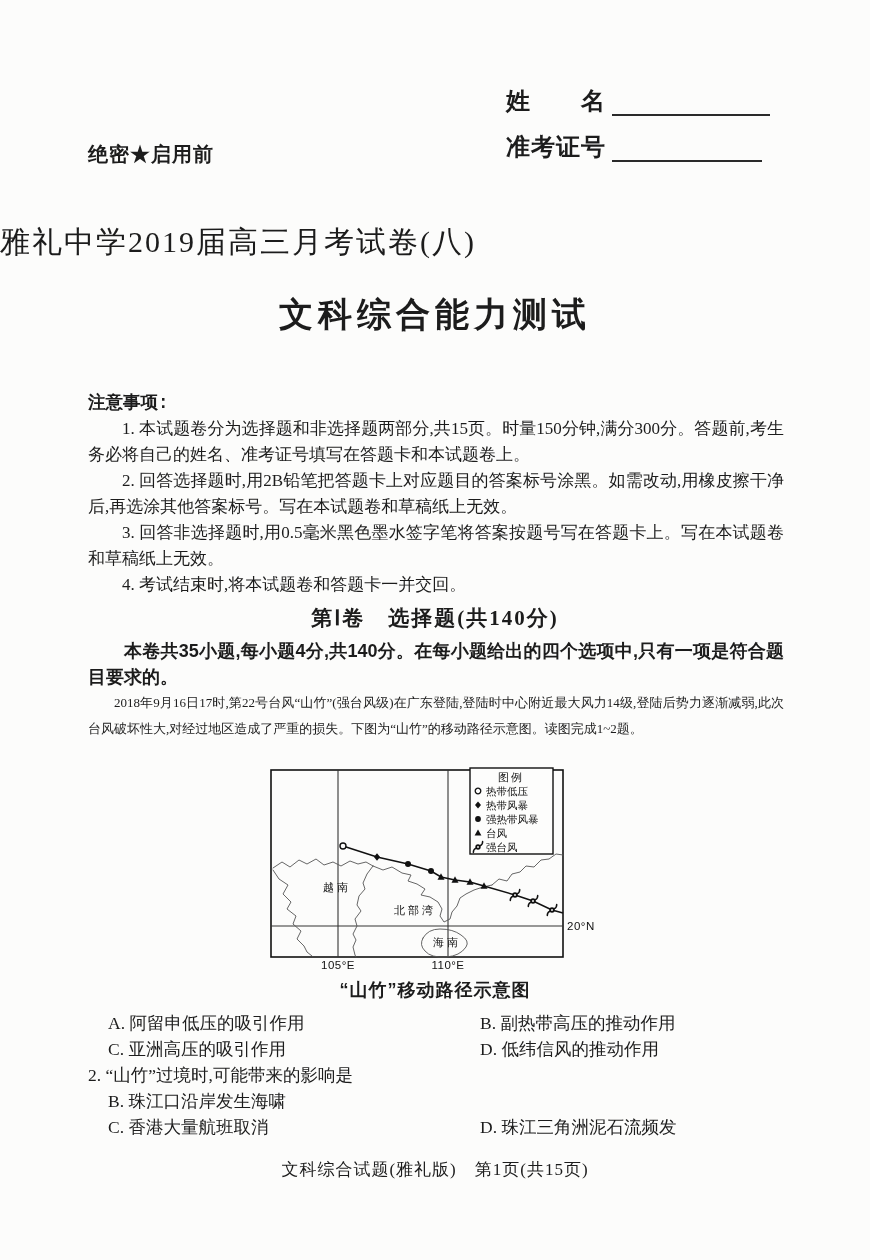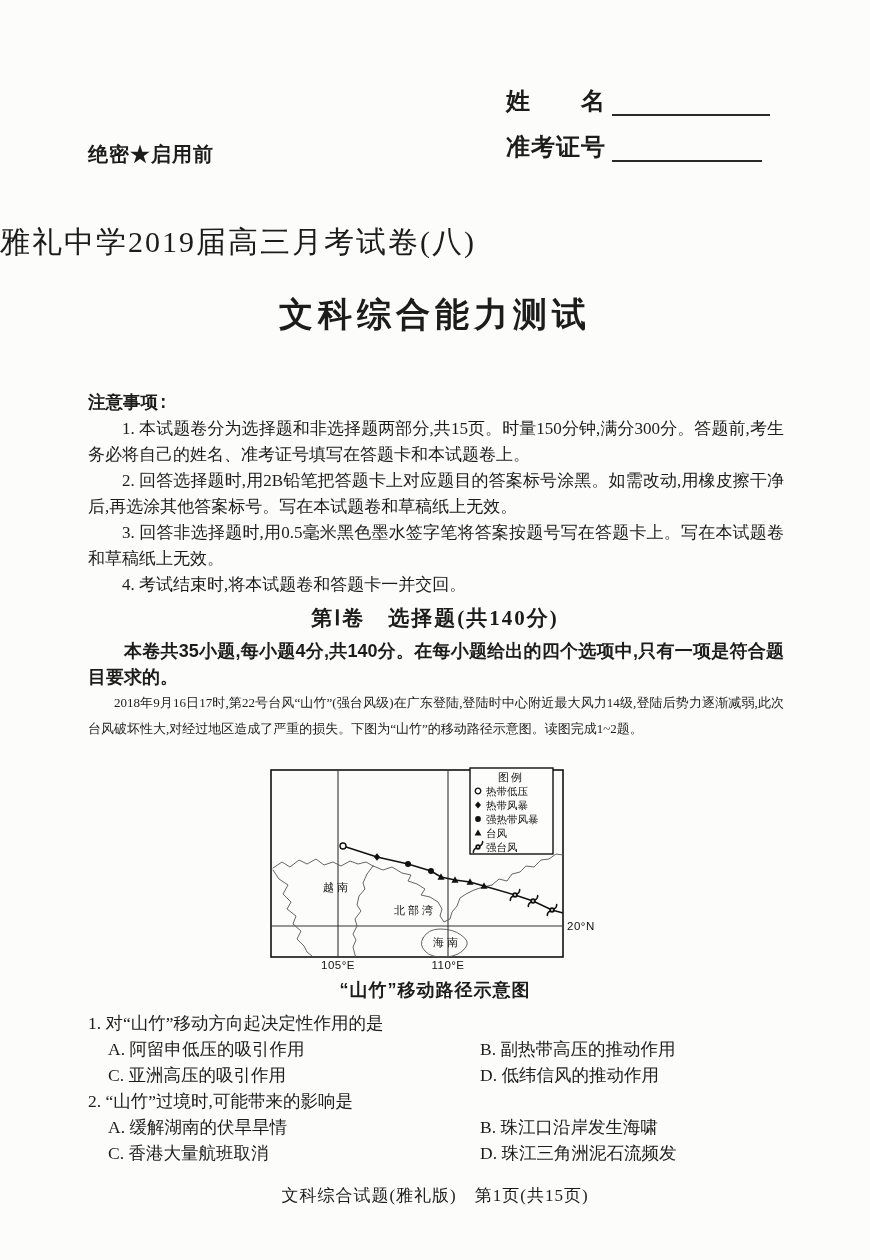--- a/index.html
+++ b/index.html
@@ -192,32 +192,30 @@
 
       <text class="axis" x="73" y="203" text-anchor="middle">105°E</text>
       <text class="axis" x="183" y="203" text-anchor="middle">110°E</text>
       <text class="axis" x="302" y="164">20°N</text>
     </svg>
   </div>
 
   <div class="caption">“山竹”移动路径示意图</div>
 
   <div class="questions">
-    <div class="q-stem">1. 对“山竹”移动方向起决定性作用的是</div>
     <div class="opt-row">
       <span class="opt">A. 阿留申低压的吸引作用</span>
       <span class="opt">B. 副热带高压的推动作用</span>
     </div>
     <div class="opt-row">
       <span class="opt">C. 亚洲高压的吸引作用</span>
       <span class="opt">D. 低纬信风的推动作用</span>
     </div>
     <div class="q-stem">2. “山竹”过境时,可能带来的影响是</div>
     <div class="opt-row">
-      <span class="opt">A. 缓解湖南的伏旱旱情</span>
       <span class="opt">B. 珠江口沿岸发生海啸</span>
     </div>
     <div class="opt-row">
       <span class="opt">C. 香港大量航班取消</span>
       <span class="opt">D. 珠江三角洲泥石流频发</span>
     </div>
   </div>
 
   <div class="footer">文科综合试题(雅礼版)　第1页(共15页)</div>
 

